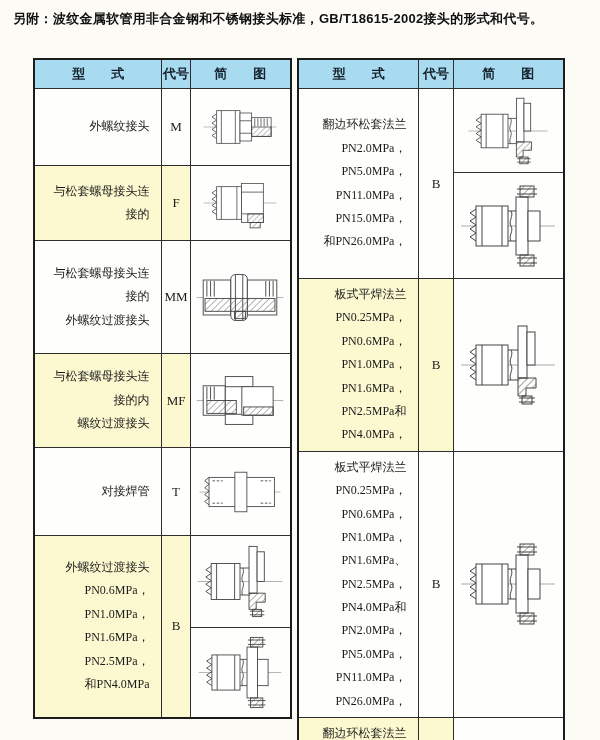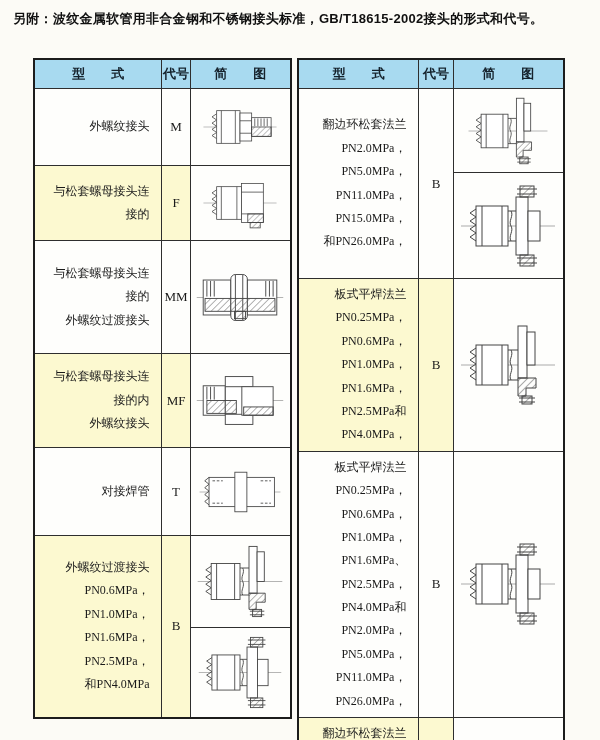--- a/index.html
+++ b/index.html
@@ -201,21 +201,21 @@
 外螺纹过渡接头</td>
       <td class="code-cell">MM</td>
       <td class="diagram-cell">
         <svg class="diag" width="92" height="83">
               <use href="#sym-mm"></use>
             </svg>
       </td>
     </tr>
     <tr style="height:94px">
       <td class="type-cell hl">与松套螺母接头连接的内
-外螺纹接头</td>
+螺纹过渡接头</td>
       <td class="code-cell hl">MF</td>
       <td class="diagram-cell">
         <svg class="diag" width="92" height="83">
               <use href="#sym-mf"></use>
             </svg>
       </td>
     </tr>
     <tr style="height:88px">
       <td class="type-cell">对接焊管</td>
       <td class="code-cell">T</td>

